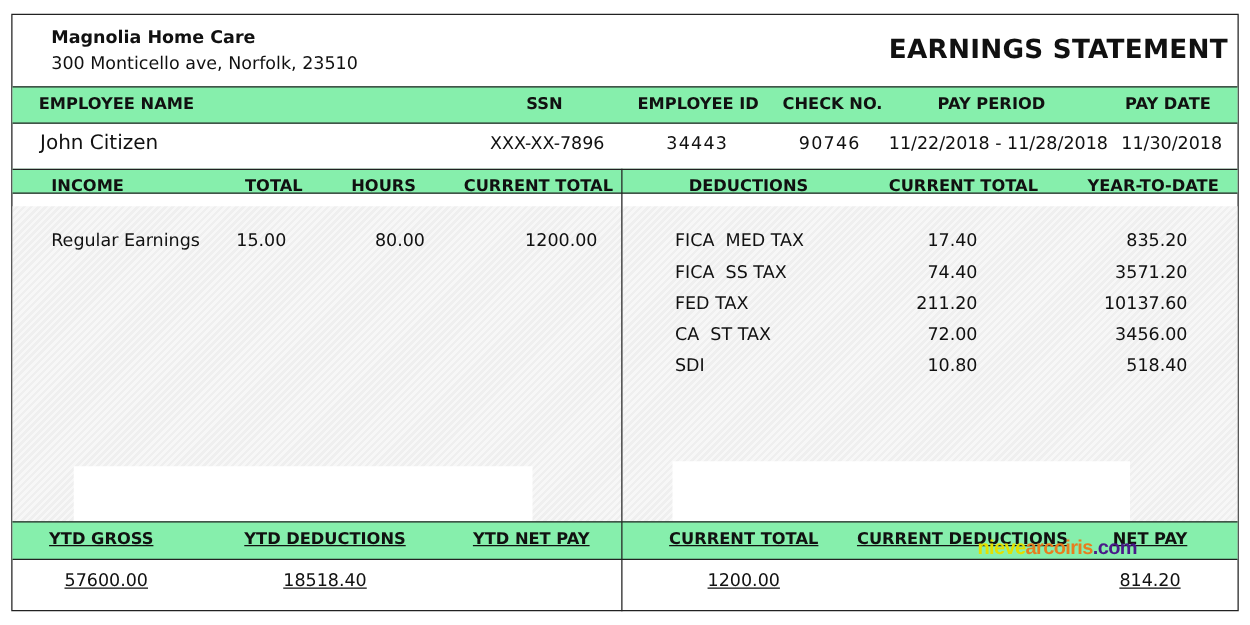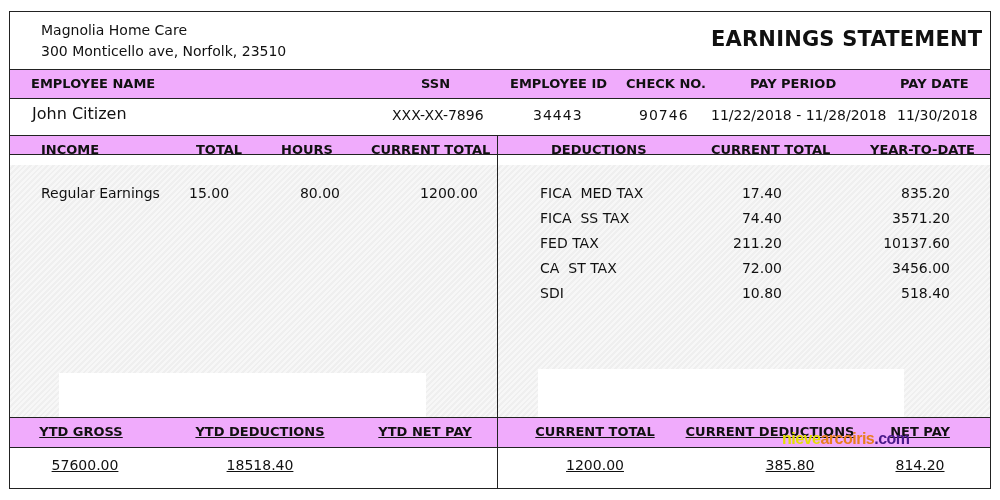--- a/index.html
+++ b/index.html
@@ -6,26 +6,26 @@
   html, body { width: 1000px; height: 500px; background: #ffffff; overflow: hidden; }
   body { font-family: "DejaVu Sans", "Liberation Sans", sans-serif; color: #111; position: relative; }
 
   .stmt {
     position: absolute; left: 9px; top: 11px; width: 982px; height: 478px;
     border: 1px solid #222; background: #fff;
   }
   .abs { position: absolute; white-space: nowrap; }
 
   
-  .company-name { left: 31px; top: 10px; font-size: 14px; font-weight: normal; }
+  .company-name { left: 31px; top: 10px; font-size: 14px; font-weight: bold; }
   .company-addr { left: 31px; top: 31px; font-size: 14px; }
   .doc-title { left: 701px; top: 15px; font-size: 21px; font-weight: bold; letter-spacing: 0.2px; }
 
   .band {
-    position: absolute; left: 0; width: 980px; background: #f0abfc;
+    position: absolute; left: 0; width: 980px; background: #86efac;
     border-top: 1px solid #222; border-bottom: 1px solid #222;
   }
   .band-1 { top: 57px; height: 30px; }
   .band-2 { top: 123px; height: 20px; }
   .band-3 { top: 405px; height: 31px; }
 
   .hdr { font-size: 13px; font-weight: bold; top: 6px; }
   .cell { font-size: 14px; }
 
   .hatched {
@@ -131,19 +131,18 @@
     <div class="abs hdr center" style="left:340px; width:150px;">YTD NET PAY</div>
     <div class="abs hdr center" style="left:510px; width:150px;">CURRENT TOTAL</div>
     <div class="abs hdr center" style="left:660px; width:200px;">CURRENT DEDUCTIONS</div>
     <div class="abs hdr center" style="left:860px; width:100px;">NET PAY</div>
   </div>
   <div class="vdiv vdiv-2"></div>
 
   <div class="abs cell center" style="left:0; width:150px; top:445px;">57600.00</div>
   <div class="abs cell center" style="left:150px; width:200px; top:445px;">18518.40</div>
   <div class="abs cell center" style="left:510px; width:150px; top:445px;">1200.00</div>
-  <div class="abs cell center" style="left:680px; width:200px; top:445px;">385.80</div>
   <div class="abs cell center" style="left:860px; width:100px; top:445px;">814.20</div>
 </div>
 
 <div class="watermark">
   <span class="wm-a">nieve</span><span class="wm-b">arcoiris</span><span class="wm-c">.com</span>
 </div>
 
 </body></html>

